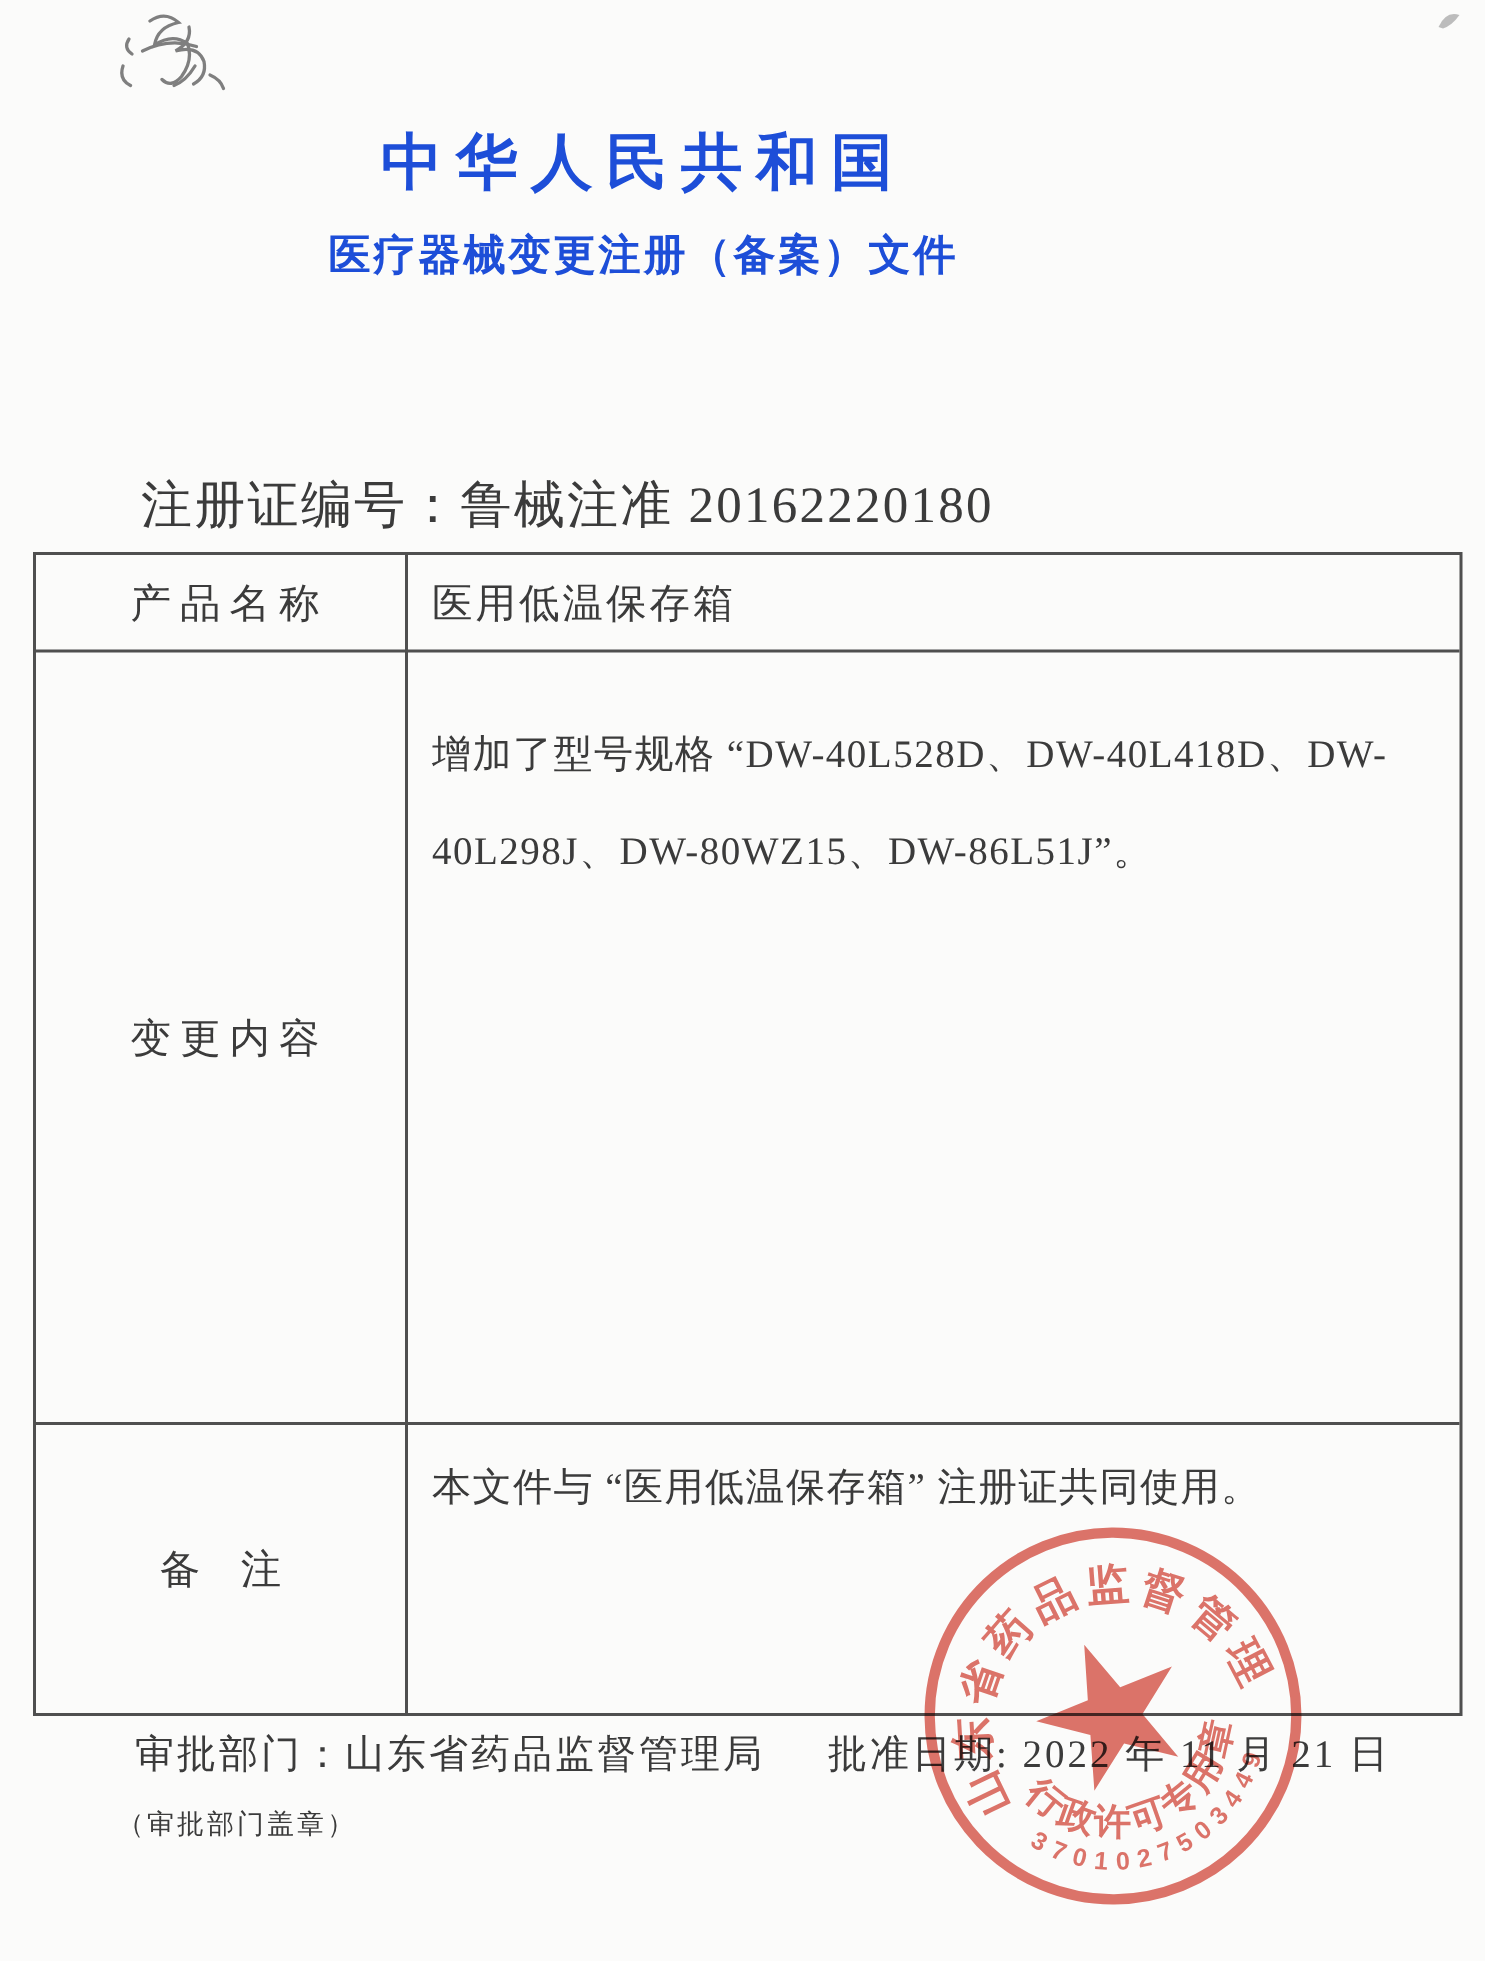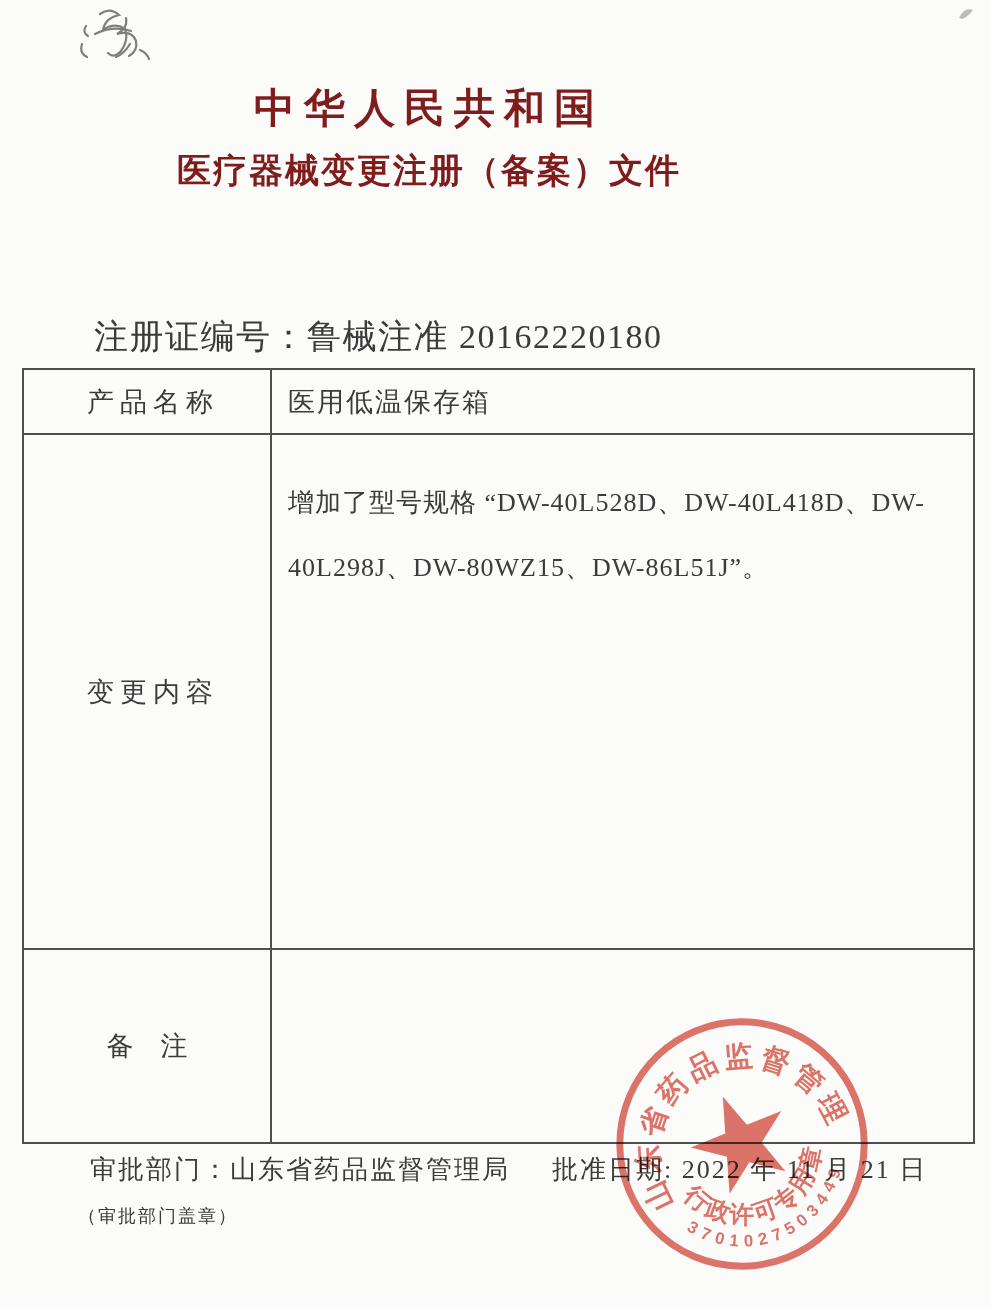--- a/index.html
+++ b/index.html
@@ -7,23 +7,23 @@
     width:990px;height:1307px;position:relative;
     background:#fbfbfa;overflow:hidden;
     font-family:"Liberation Serif","DejaVu Serif",serif;
     color:#3b3b3b;
   }
   .abs{position:absolute;}
 
   
   .title-block{top:84px;left:0;width:858px;text-align:center;
     font-family:"Liberation Sans","DejaVu Sans",sans-serif;
-    font-weight:700;color:#7f1d1d;}
+    font-weight:700;color:#1d4ed8;}
   .title-line1{font-size:41px;letter-spacing:9px;line-height:48px;}
-  .title-line2{font-size:34px;letter-spacing:2px;line-height:52px;margin-top:12px;}
+  .title-line2{font-size:28px;letter-spacing:2px;line-height:52px;margin-top:12px;}
   .reg-line{left:94px;top:314px;font-size:34px;letter-spacing:1.5px;}
 
   
   .doc-table{left:22px;top:368px;width:949px;height:772px;
     border:2px solid #4f4f4f;background:transparent;}
   .v-divider{left:246px;top:0;width:2px;height:100%;background:#4f4f4f;}
   .h-line{left:0;width:100%;height:2px;background:#4f4f4f;}
   .h-line.r1{top:63px;}
   .h-line.r2{top:578px;}
   .cell-label{left:0;width:246px;display:flex;align-items:center;justify-content:center;
@@ -84,20 +84,23 @@
 
   <div class="abs cell-label ls lab1">产品名称</div>
   <div class="abs cell-content con1">医用低温保存箱</div>
 
   <div class="abs cell-label ls lab2">变更内容</div>
   <div class="abs cell-content con2">
     <p>增加了型号规格 “DW-40L528D、DW-40L418D、DW-40L298J、DW-80WZ15、DW-86L51J”。</p>
   </div>
 
   <div class="abs cell-label lab3">备　注</div>
+  <div class="abs cell-content con3">
+    <p>本文件与 “医用低温保存箱” 注册证共同使用。</p>
+  </div>
 </div>
 
 <div class="abs footer-dept">审批部门：山东省药品监督管理局</div>
 <div class="abs footer-sealnote">（审批部门盖章）</div>
 <div class="abs footer-date">批准日期: 2022 年 11 月 21 日</div>
 
 <svg class="abs stamp" viewBox="0 0 276 276">
   <g transform="rotate(-22 138 138)">
     <circle cx="138" cy="138" r="124" fill="none" stroke="#d8564a" stroke-width="7"></circle>
     <polygon fill="#d8564a" points="138,86 149.8,121.8 187.5,121.9 157,144.2 168.6,180.1 138,158 107.4,180.1 119,144.2 88.5,121.9 126.2,121.8"></polygon>

